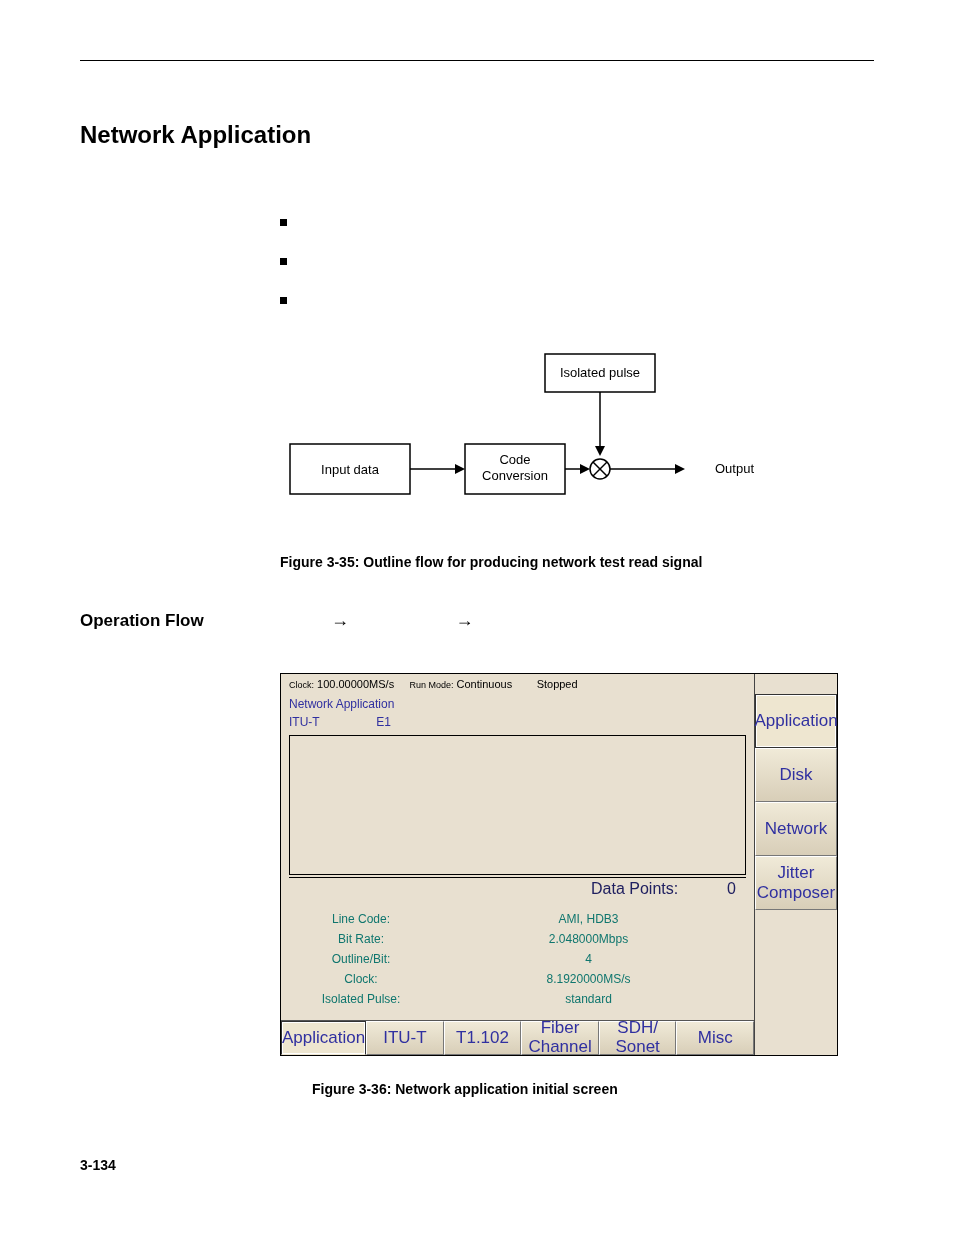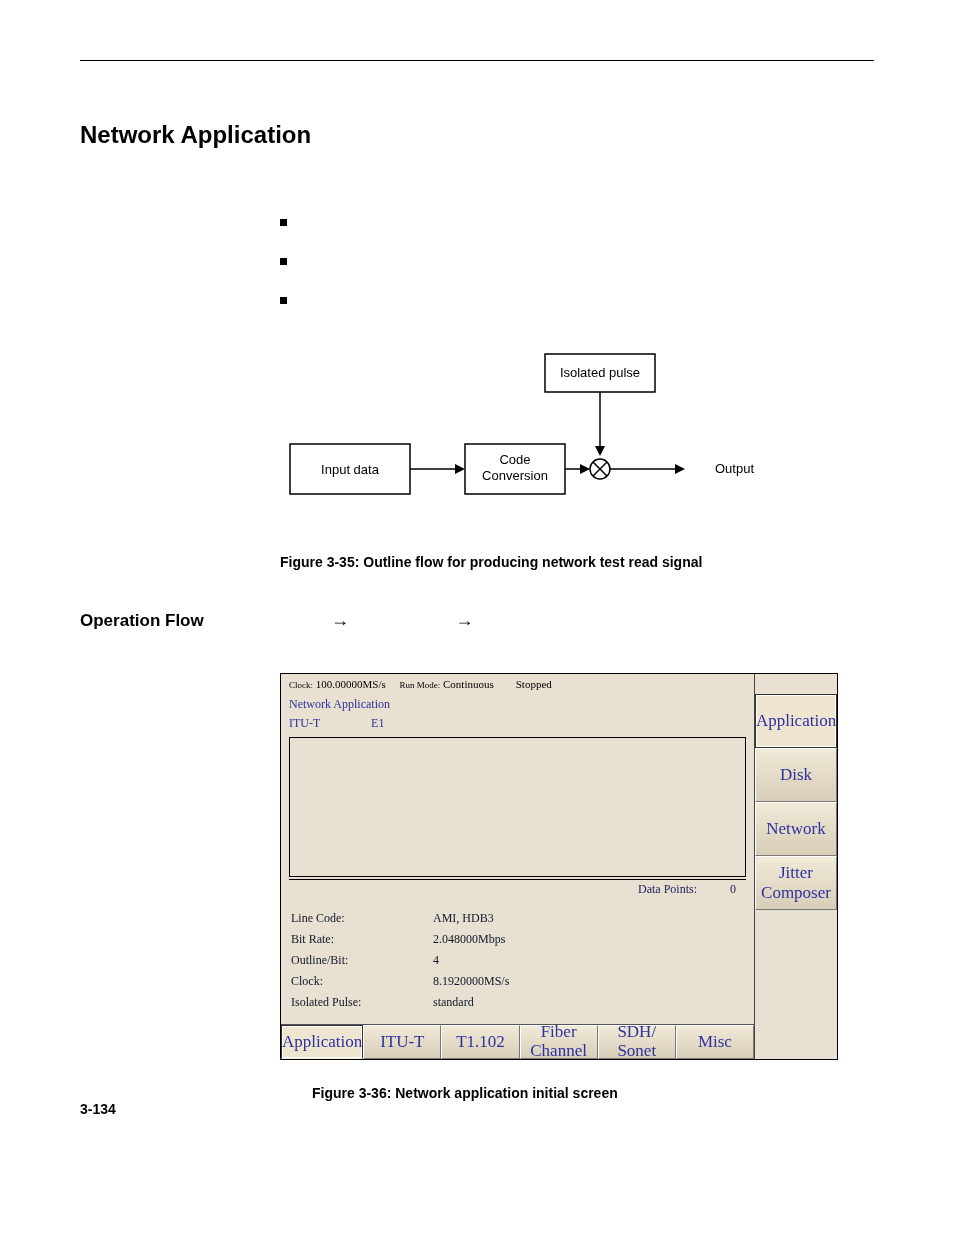--- a/index.html
+++ b/index.html
@@ -76,21 +76,21 @@
     display: inline-block;
     width: 120px;
     text-align: center;
     font-size: 18px;
   }
   .screenshot {
     margin-left: 200px;
     width: 558px;
     border: 1px solid #000;
     background: #e8e0d0;
-    font-family: Liberation Serif, serif;
+    font-family: Liberation Sans, sans-serif;
     font-size: 12px;
     box-sizing: border-box;
     margin-top: 42px;
   }
   .scr-row { display: flex; }
   .scr-main { flex: 1; background: #e8e0d0; }
   .scr-side { width: 82px; flex: 0 0 82px; border-left: 1px solid #444; background: #e8e0d0; }
   .scr-header {
     background: #e8e0d0;
     padding: 4px 8px;
@@ -108,28 +108,28 @@
     margin: 4px 8px 2px 8px;
     height: 140px;
     background: #e8e0d0;
     border: 1px solid #000;
     box-sizing: border-box;
   }
   .scr-datapoints {
     padding: 2px 10px;
     text-align: right;
     color: #202060;
-    font-size: 12px;
+    font-size: 16px;
     border-top: 1px solid #000;
     margin: 0 8px;
   }
   .scr-params {
     padding: 8px 8px 10px 8px;
   }
-  .scr-params table { width: 100%; font-size: 12px; color: #0f172a; }
+  .scr-params table { width: 100%; font-size: 12px; color: #0f766e; text-align: center; }
   .scr-params td { padding: 2px 0; }
   .scr-params td:first-child { width: 140px; }
   .scr-bottom-tabs {
     display: flex;
     border-top: 1px solid #555;
   }
   .scr-tab, .scr-side-btn {
     box-sizing: border-box;
     text-align: center;
     font-size: 17px;
@@ -169,20 +169,21 @@
   .fig-caption2 {
     font-size: 14px;
     font-weight: bold;
     margin-left: 200px;
     margin-top: 25px;
     padding-left: 32px;
   }
   .page-num {
     font-size: 14px;
     font-weight: bold;
+    margin-top: 60px;
   }
 </style>
 </head>
 <body>
 
 <div class="page">
   <div class="top-rule"></div>
 
   <div class="h1">Network Application</div>
 

